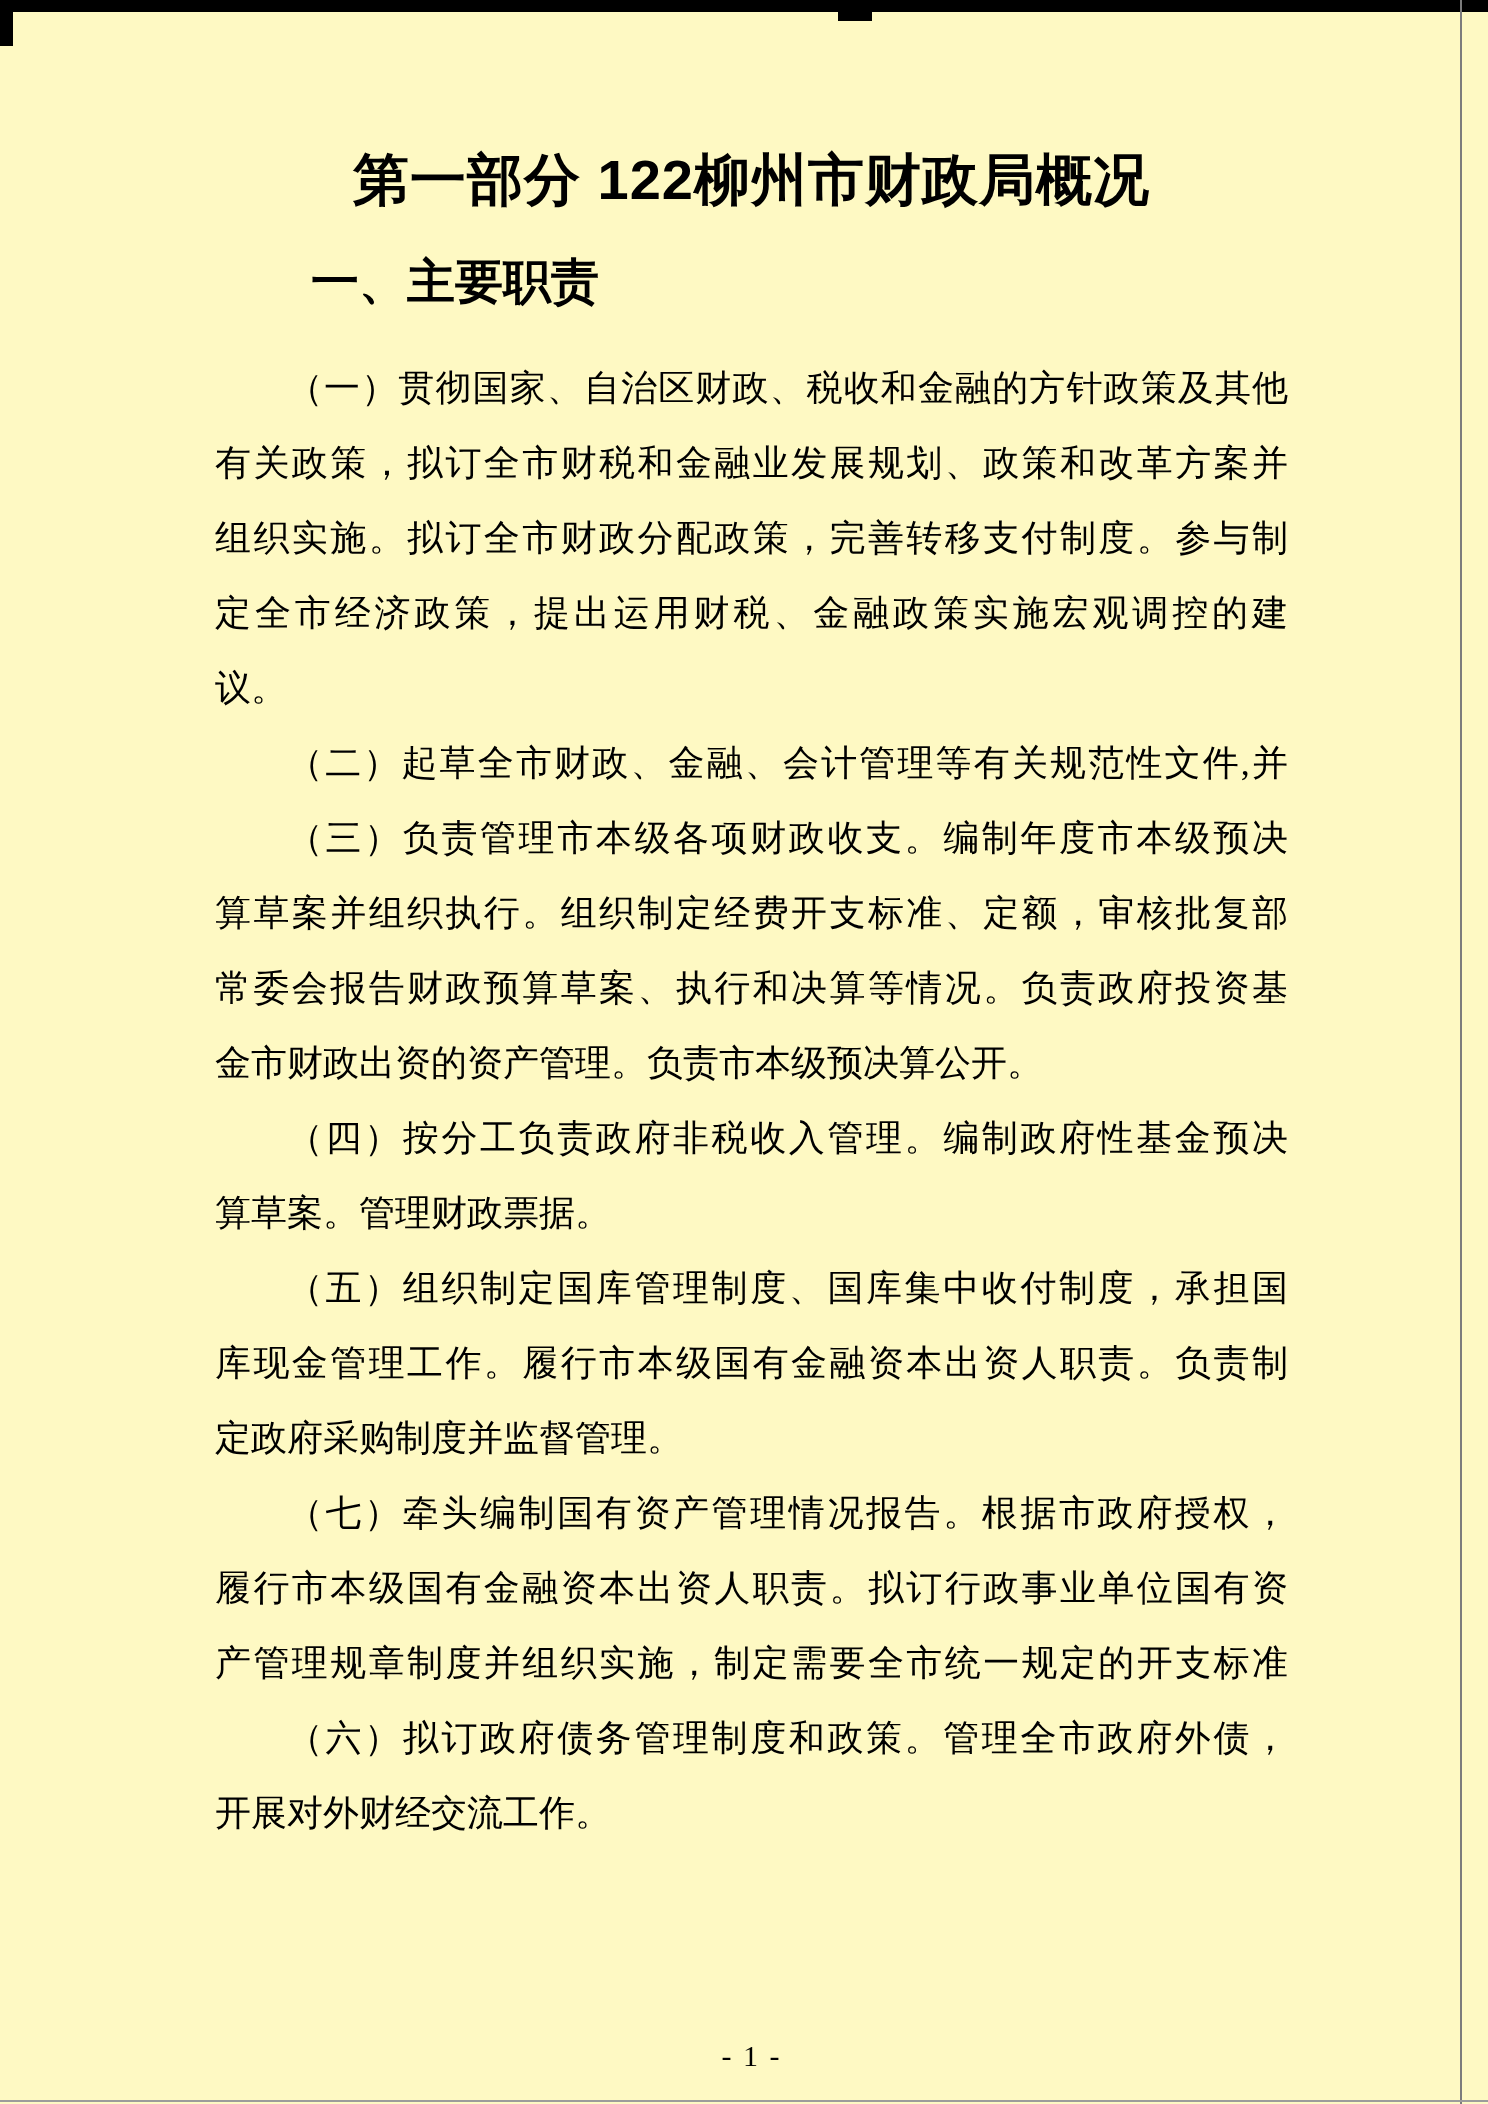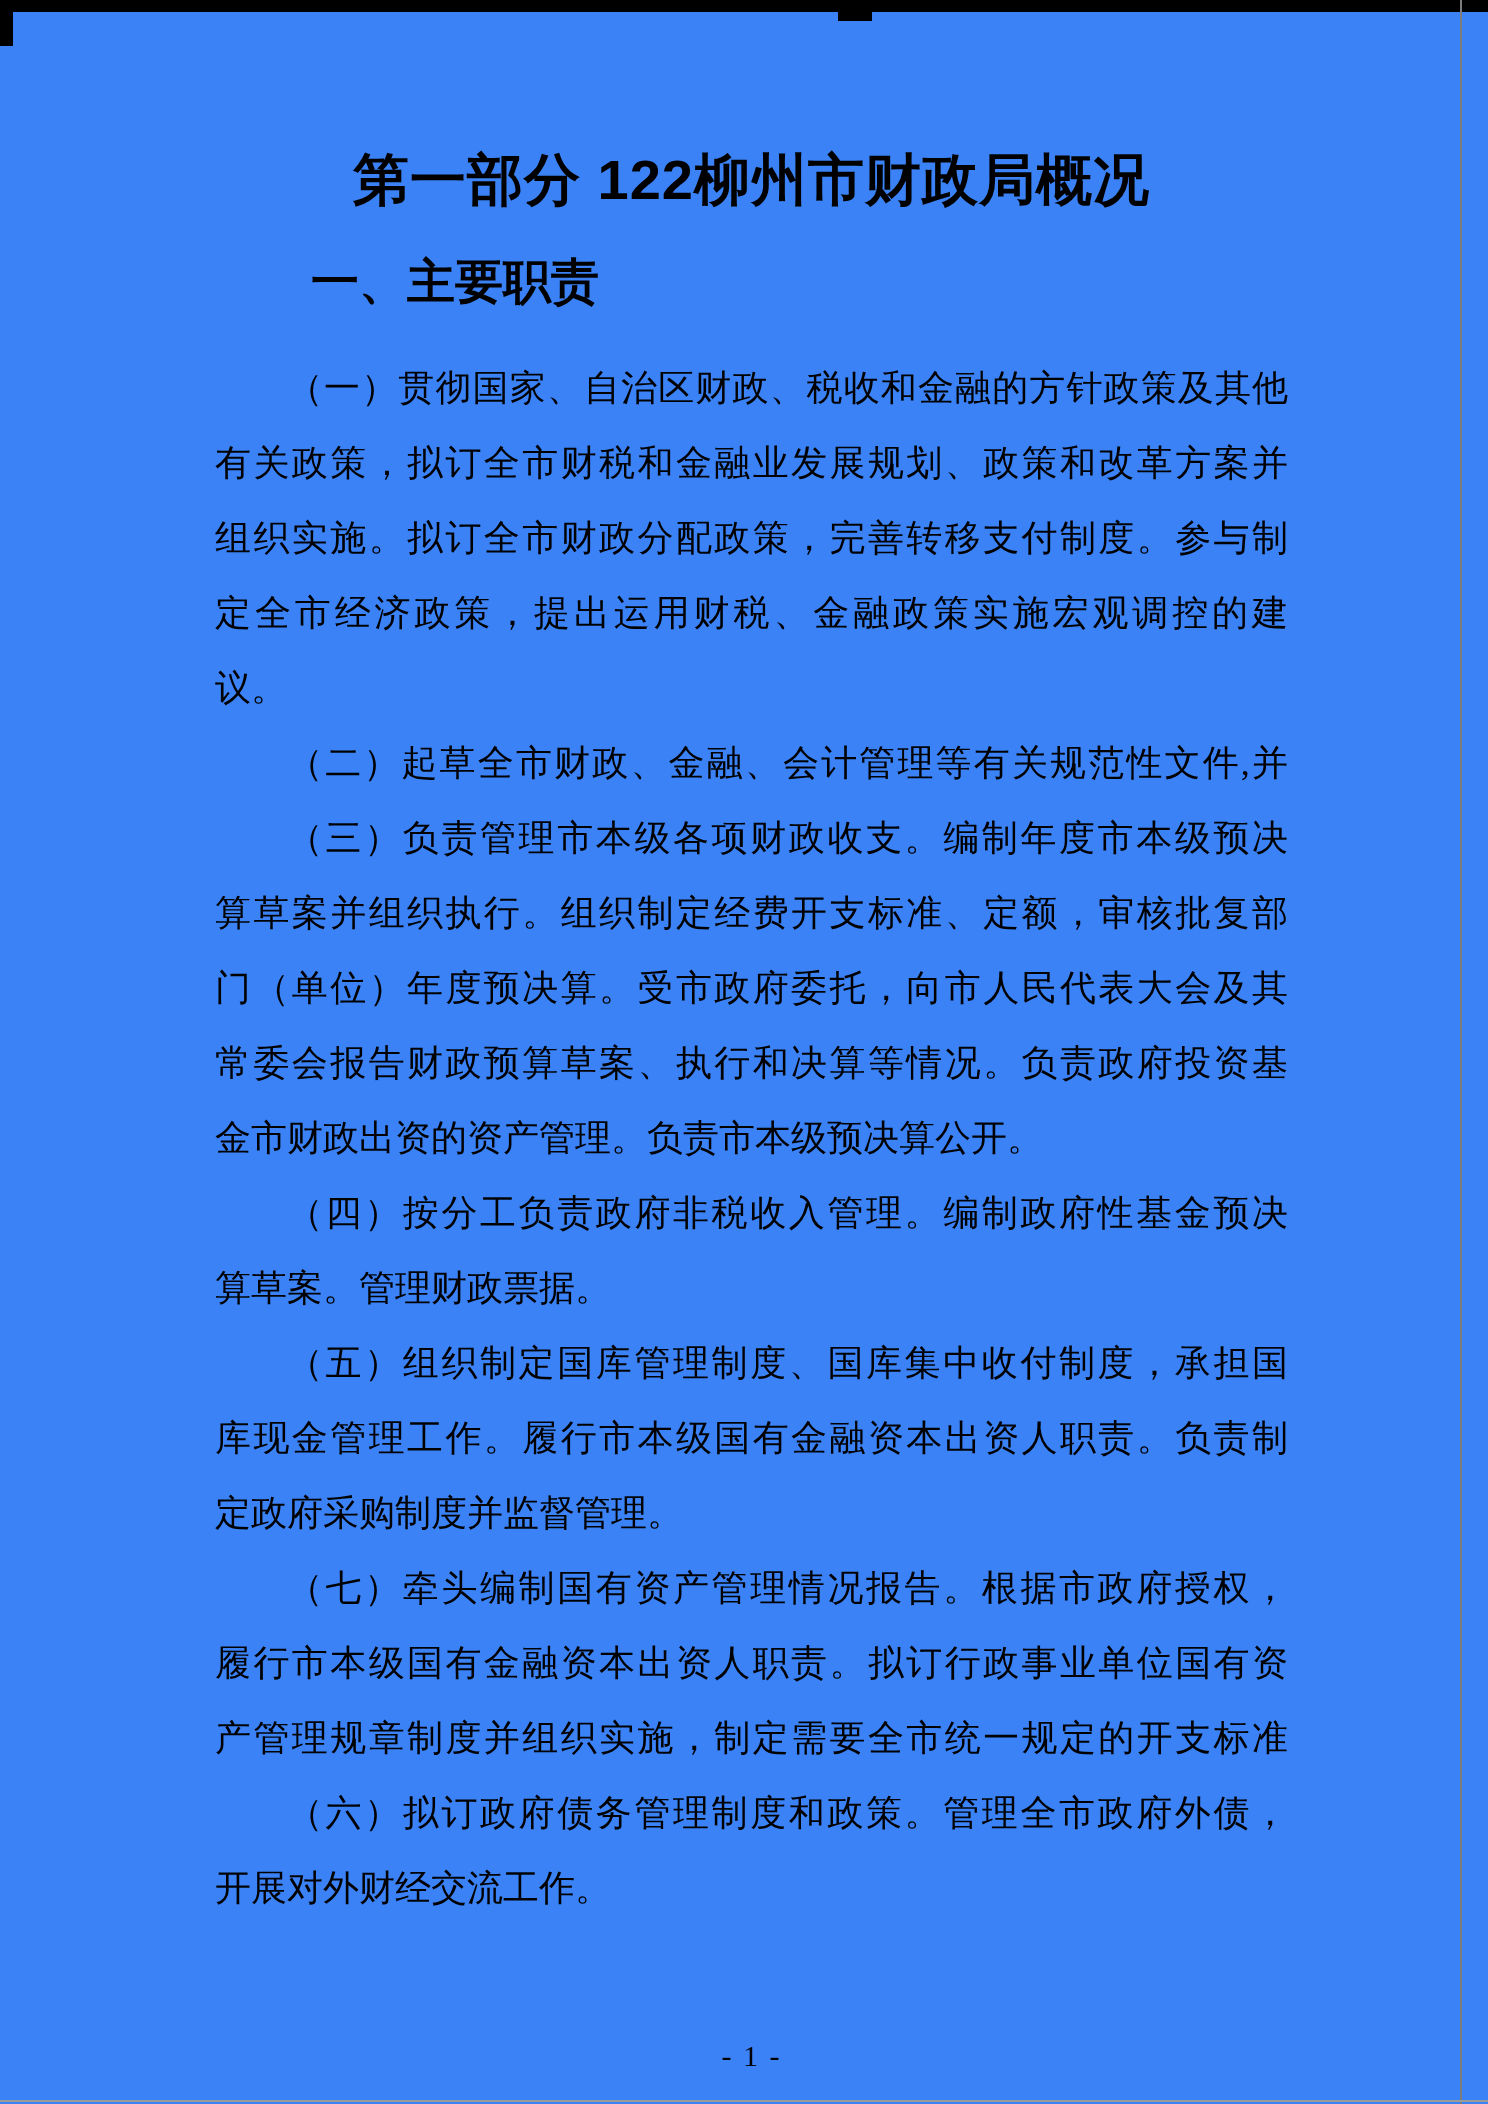--- a/index.html
+++ b/index.html
@@ -1,19 +1,19 @@
 <!DOCTYPE html>
 <html lang="zh"><head>
 <meta charset="utf-8">
 <style>
   html,body { margin:0; padding:0; background:#e8e8e8; }
   .page {
     position:relative;
     width:1488px; height:2104px;
-    background:#3b82f6;
+    background:#fef9c3;
     overflow:hidden;
     font-family:"Liberation Serif", serif;
     color:#000000;
   }
   
   .scan-top    { position:absolute; top:0; left:0; width:100%; height:12px; background:#000; }
   .scan-corner { position:absolute; top:0; left:0; width:13px; height:46px; background:#000; }
   .scan-notch  { position:absolute; top:12px; left:838px; width:34px; height:9px; background:#000; }
   .scan-right  { position:absolute; top:0; left:1460px; width:2px; height:2104px; background:#7c7c7c; }
   .scan-bottom { position:absolute; top:2100px; left:0; width:100%; height:2px; background:#9c9c9c; }
@@ -81,21 +81,20 @@
           <div class="line just">组织实施。拟订全市财政分配政策，完善转移支付制度。参与制</div>
           <div class="line just">定全市经济政策，提出运用财税、金融政策实施宏观调控的建</div>
           <div class="line">议。</div>
         </div>
         <div class="para">
           <div class="line just">（二）起草全市财政、金融、会计管理等有关规范性文件,并</div>
         </div>
         <div class="para">
           <div class="line just">（三）负责管理市本级各项财政收支。编制年度市本级预决</div>
           <div class="line just">算草案并组织执行。组织制定经费开支标准、定额，审核批复部</div>
-          <div class="line just">门（单位）年度预决算。受市政府委托，向市人民代表大会及其</div>
           <div class="line just">常委会报告财政预算草案、执行和决算等情况。负责政府投资基</div>
           <div class="line">金市财政出资的资产管理。负责市本级预决算公开。</div>
         </div>
         <div class="para">
           <div class="line just">（四）按分工负责政府非税收入管理。编制政府性基金预决</div>
           <div class="line">算草案。管理财政票据。</div>
         </div>
         <div class="para">
           <div class="line just">（五）组织制定国库管理制度、国库集中收付制度，承担国</div>
           <div class="line just">库现金管理工作。履行市本级国有金融资本出资人职责。负责制</div>

